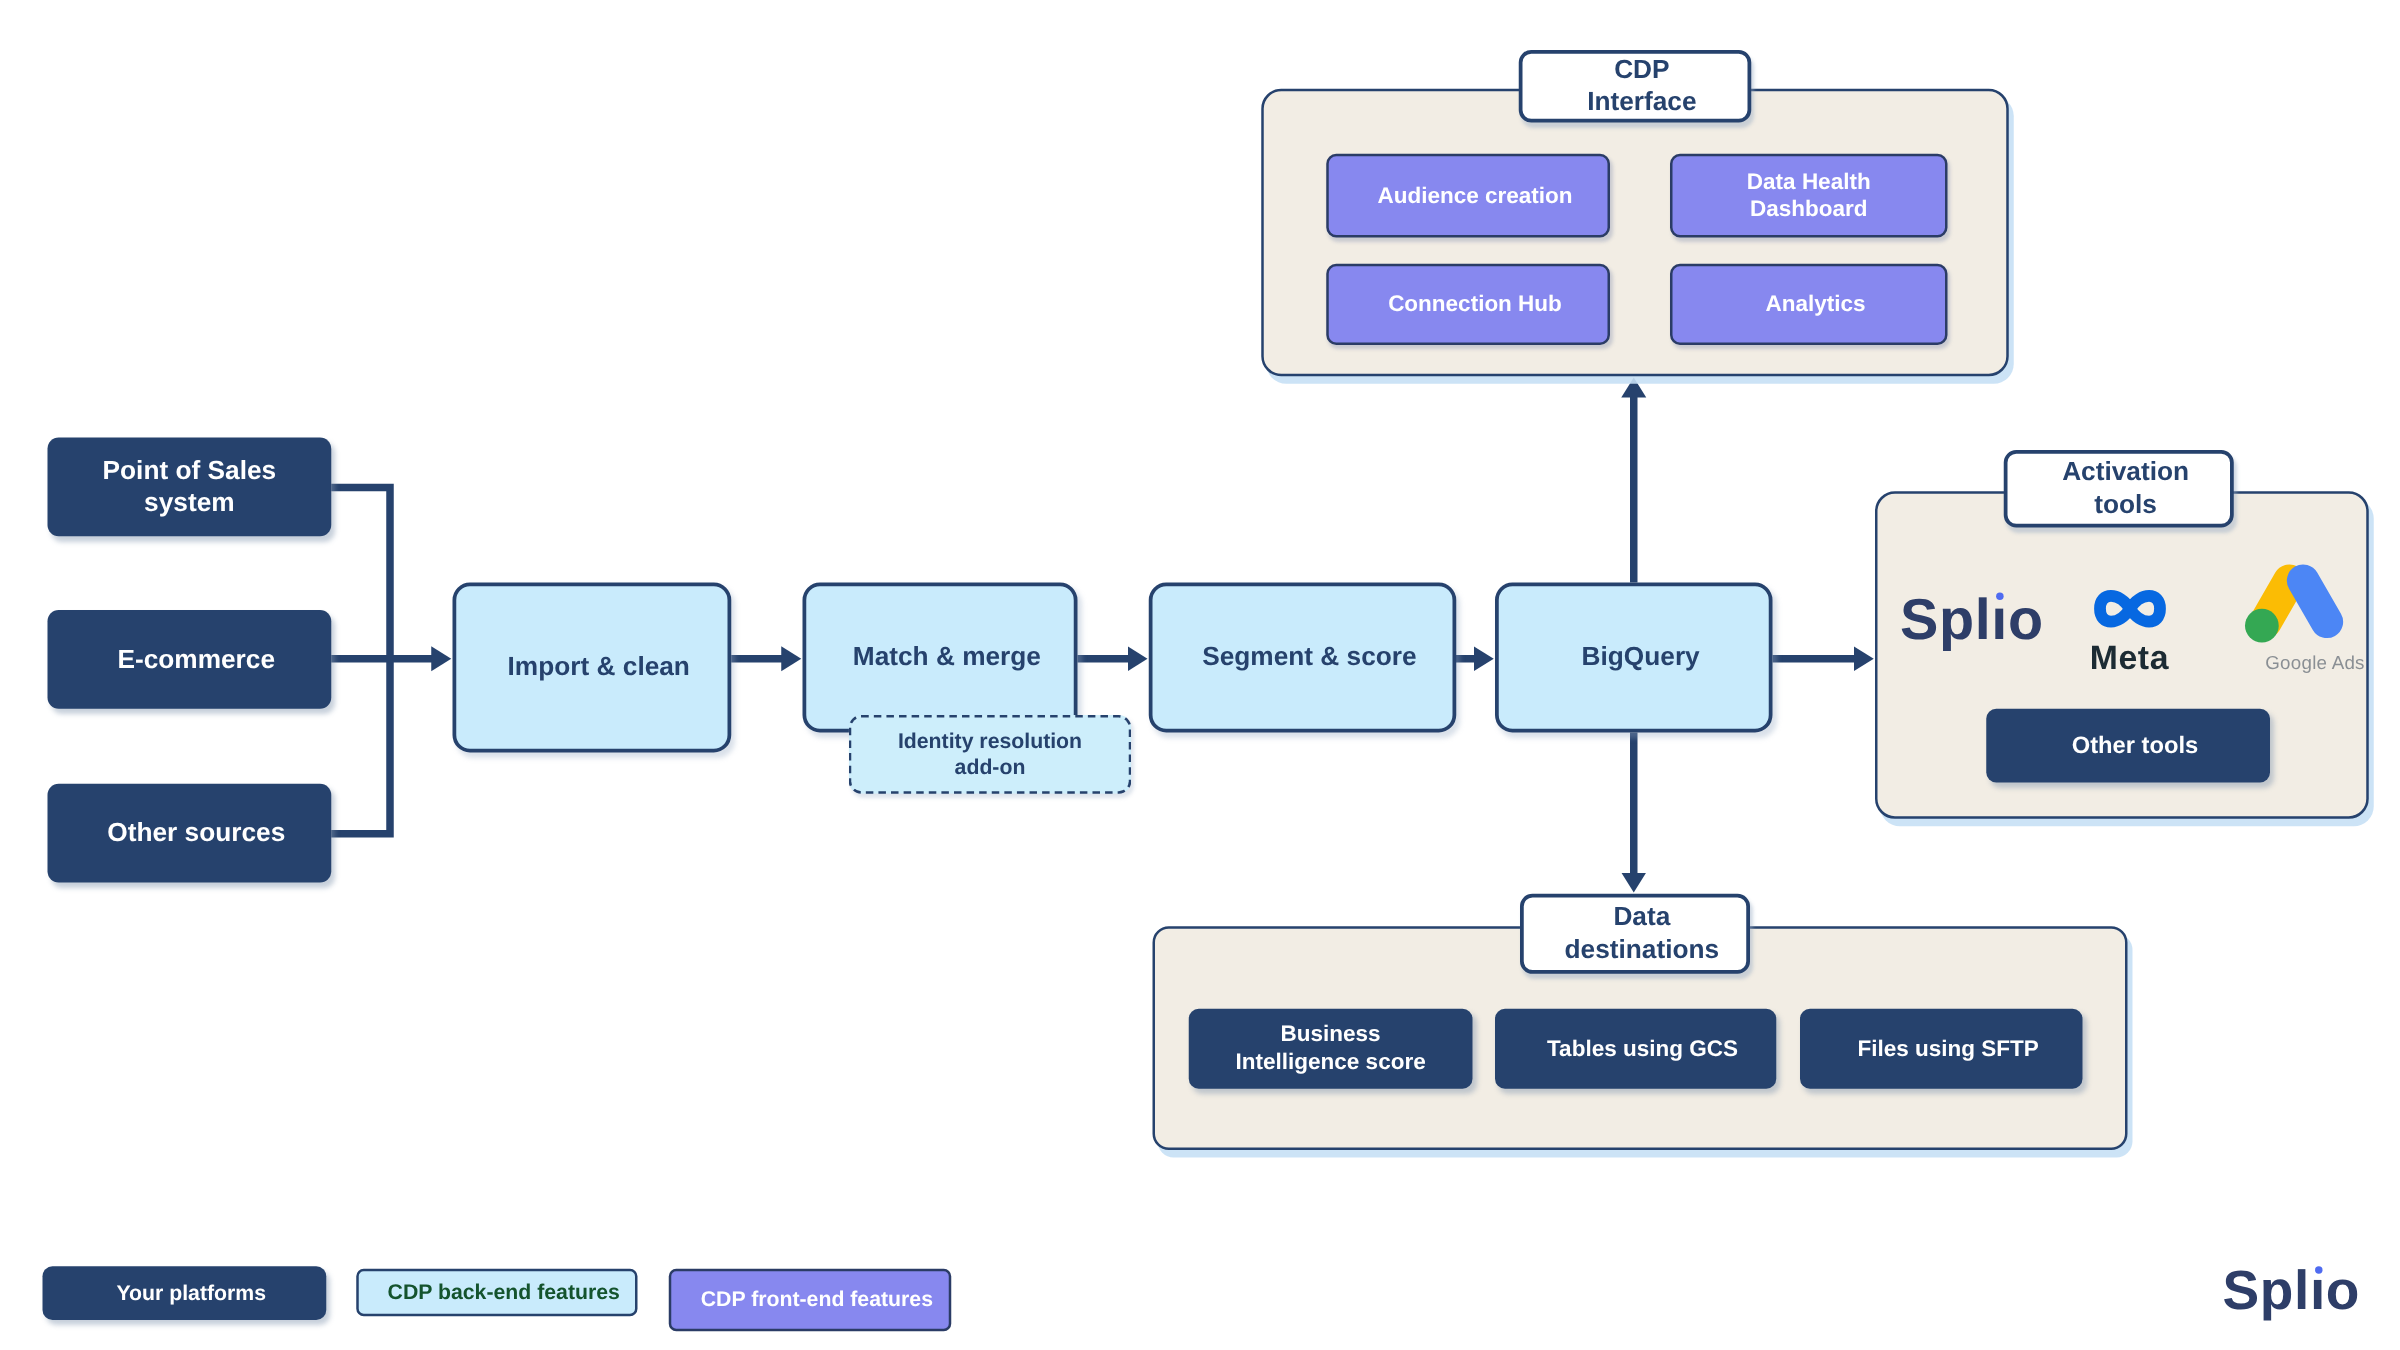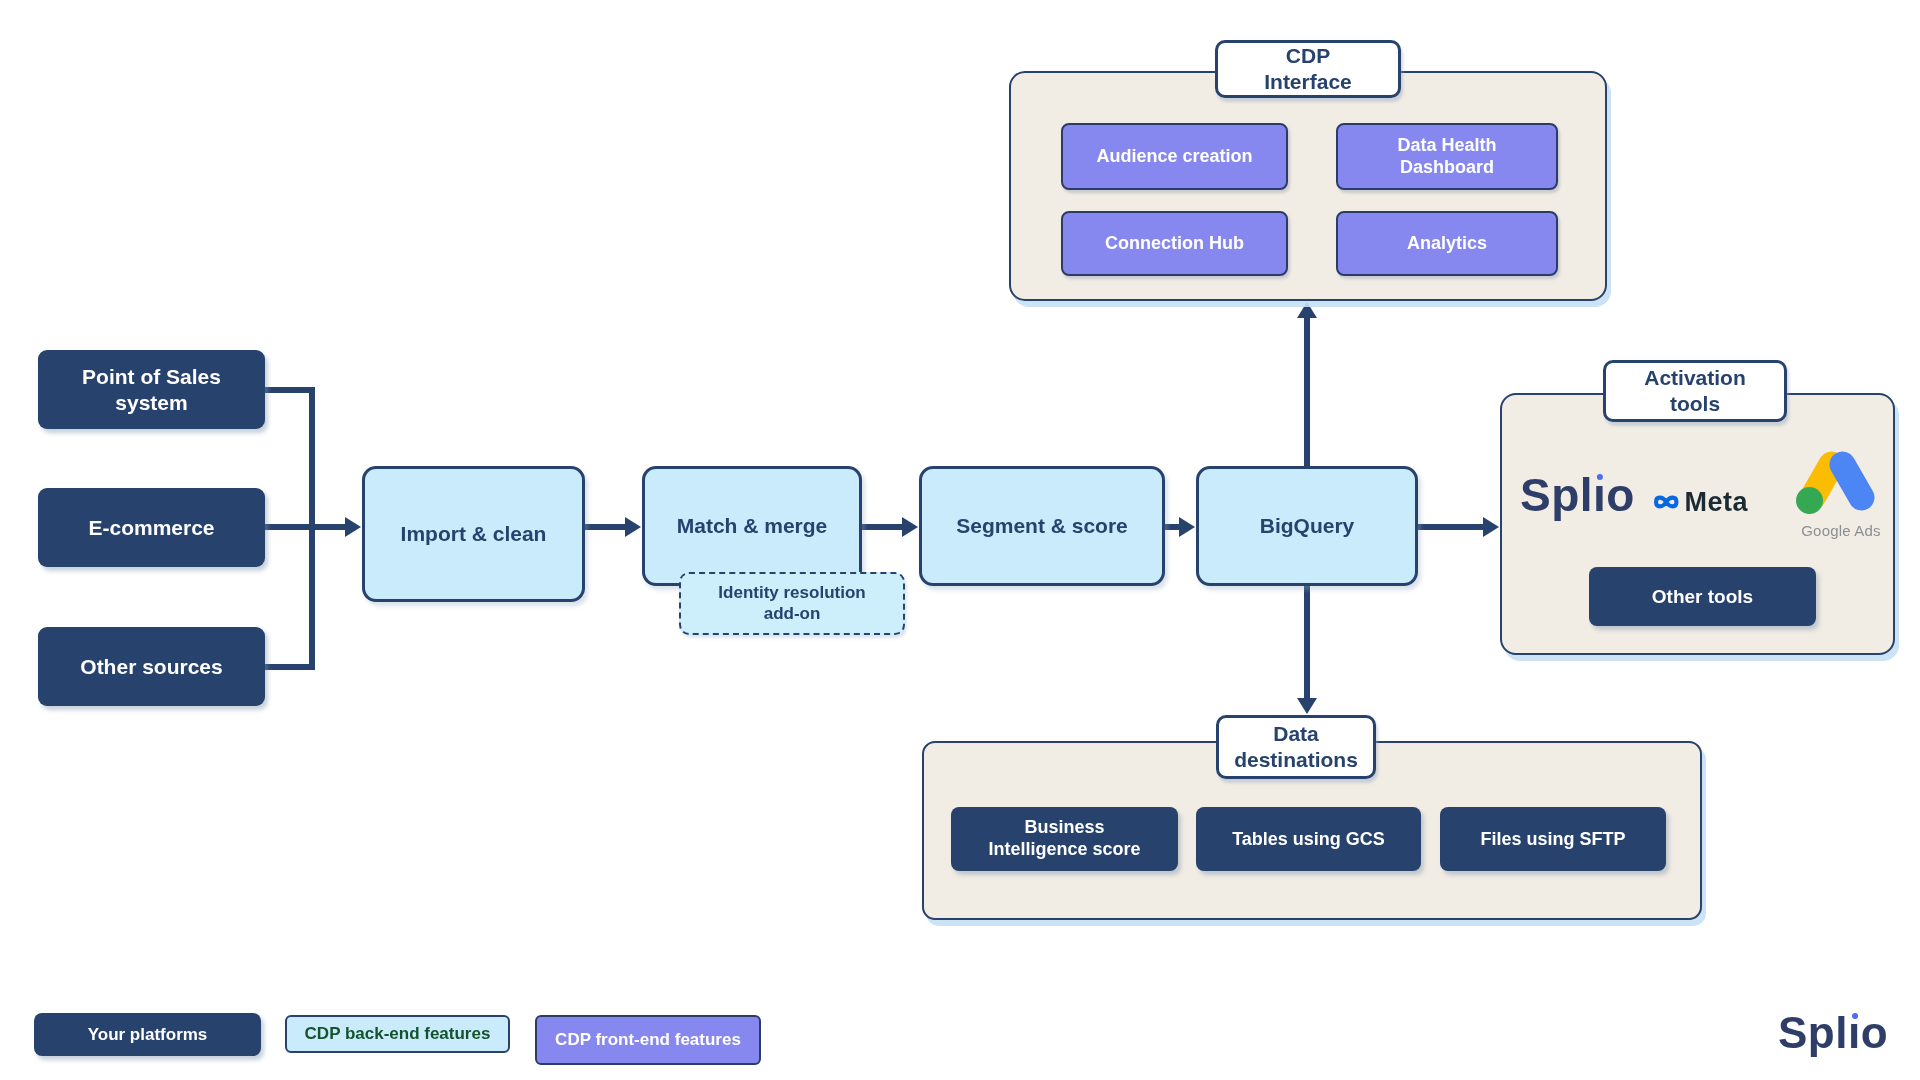--- a/index.html
+++ b/index.html
@@ -1,21 +1,21 @@
 <!DOCTYPE html>
 <html><head>
 <meta charset="utf-8">
 <style>
   html,body{margin:0;padding:0;background:#ffffff;}
   #canvas{
     position:relative;width:1920px;height:1080px;background:#ffffff;overflow:hidden;
     font-family:"Liberation Sans","DejaVu Sans",sans-serif;
   }
   .abs{position:absolute;box-sizing:border-box;}
-  .ctr{display:flex;align-items:center;justify-content:center;text-align:center;}
+  .ctr{display:flex;align-items:center;justify-content:center;text-align:center;padding-left:11px;}
 
   
   .box-navy{
     background:#26426d;color:#ffffff;border-radius:9px;font-weight:bold;
     box-shadow:3px 4px 4px rgba(130,150,175,.45);
   }
   .box-blue{
     background:#c9ebfc;border:3px solid #26426d;color:#26426d;border-radius:14px;
     font-weight:bold;box-shadow:3px 4px 4px rgba(150,170,195,.35);
   }
@@ -127,21 +127,21 @@
 
   <div class="abs label-white ctr" style="left:1603px;top:360px;width:184px;height:62px;font-size:21px;">
     <div>
       <div>Activation</div>
       <div>tools</div>
     </div>
   </div>
 
   <div class="abs splio-word" style="left:1520px;top:468px;font-size:46px;">Spl<span class="i-wrap">ı<span class="i-dot"></span></span>o</div>
 
-  <div class="abs ctr" style="left:1648px;top:452px;width:100px;height:100px;flex-direction:row;">
+  <div class="abs ctr" style="left:1648px;top:452px;width:100px;height:100px;flex-direction:column;">
     <svg width="88" height="48" viewBox="0 0 100 56">
       <path d="M22,28 C22,12 40,12 50,28 C60,44 78,44 78,28 C78,12 60,12 50,28 C40,44 22,44 22,28 Z" fill="none" stroke="#0768e1" stroke-width="11" stroke-linejoin="round"></path>
     </svg>
     <div class="meta-word">Meta</div>
   </div>
 
   <div class="abs" style="left:1793px;top:448px;width:96px;height:100px;">
     <div class="ga-mark">
       <div class="ga-bar ga-yellow"></div>
       <div class="ga-bar ga-blue"></div>
@@ -149,21 +149,21 @@
     </div>
     <div class="ga-text ctr" style="width:96px;margin-top:8px;">Google Ads</div>
   </div>
 
   <div class="abs box-navy ctr" style="left:1589px;top:567px;width:227px;height:59px;font-size:19px;border-radius:8px;">
     <span>Other tools</span>
   </div>
 
   <div class="abs container-beige" style="left:922px;top:741px;width:780px;height:179px;border-radius:13px;"></div>
 
-  <div class="abs label-white ctr" style="left:1216px;top:715px;width:160px;height:64px;font-size:21px;">
+  <div class="abs label-white ctr" style="left:1216px;top:715px;width:184px;height:64px;font-size:21px;">
     <div>
       <div>Data</div>
       <div>destinations</div>
     </div>
   </div>
 
   <div class="abs box-navy ctr" style="left:951px;top:807px;width:227px;height:64px;font-size:18px;line-height:1.22;padding:0 22px;border-radius:8px;">
     <span>Business Intelligence score</span>
   </div>
   <div class="abs box-navy ctr" style="left:1196px;top:807px;width:225px;height:64px;font-size:18px;border-radius:8px;">

